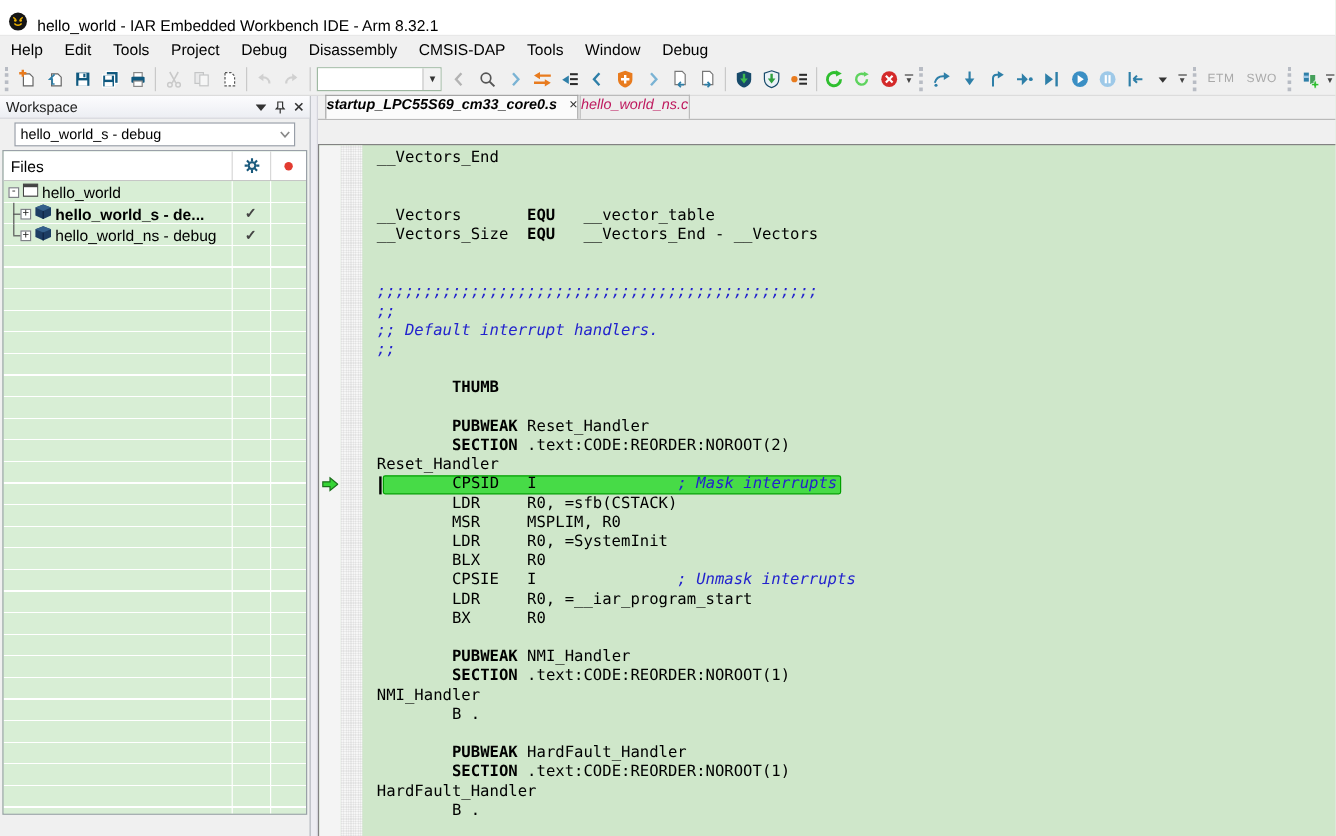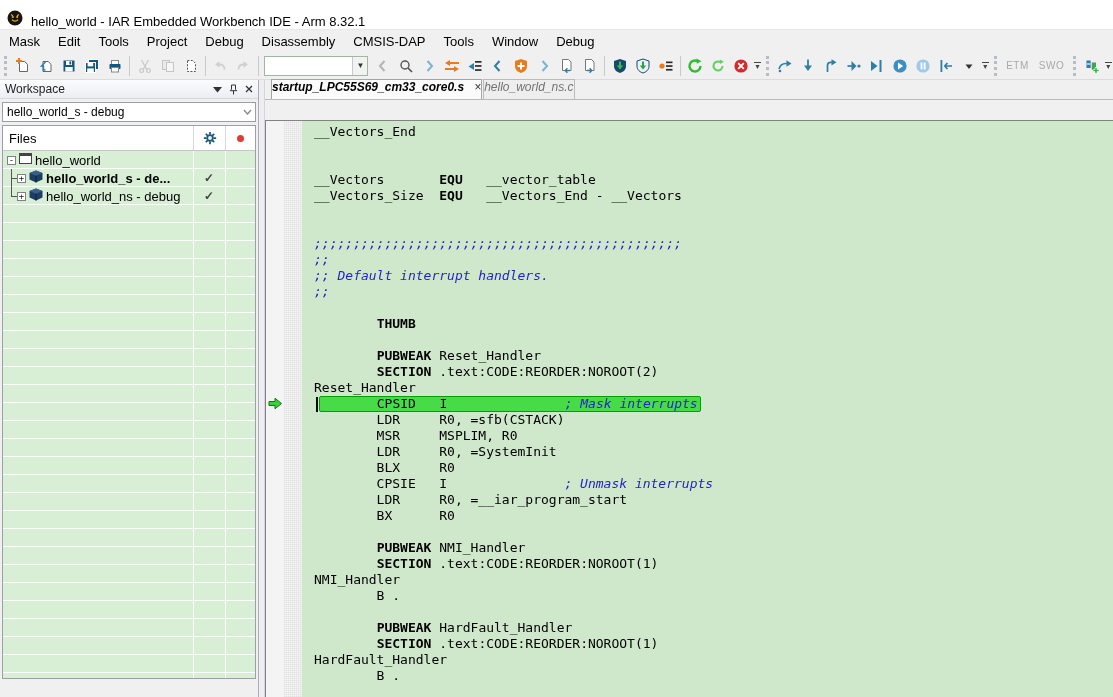--- a/index.html
+++ b/index.html
@@ -29,21 +29,21 @@
   .tb-ovf .tri { font-size:8px; line-height:6px; }
 
   
   .main { display:flex; height:617px; }
 
   
   .workspace { width:259px; flex:0 0 259px; display:flex; flex-direction:column; background:#f0f0f0; border-right:1px solid #a9adb5; }
   .ws-header { height:19px; display:flex; align-items:center; padding:0 5px; background:linear-gradient(#fcfcfe,#eceef3); border-bottom:1px solid #d6d8de; font-size:12px; }
   .ws-title { flex:1; color:#222; }
   .ws-hicon { margin-left:7px; display:flex; align-items:center; color:#333; font-size:11px; }
-  .ws-combo { margin:3px 2px; height:20px; background:#fff; border:1px solid #999fa8; display:flex; align-items:center; font-size:12px; padding-left:4px; }
+  .ws-combo { margin:3px 12px; height:20px; background:#fff; border:1px solid #999fa8; display:flex; align-items:center; font-size:12px; padding-left:4px; }
   .ws-combo .lbl { flex:1; }
   .ws-combo .chev { width:16px; color:#888; font-size:9px; text-align:center; }
   .ws-filesbox { flex:1; margin:0 2px 18px 2px; border:1px solid #9aa0a8; display:flex; flex-direction:column; background:#d8eed5; position:relative; overflow:hidden; }
   .files-header { height:25px; background:#fff; border-bottom:1px solid #c6c6c6; display:flex; align-items:center; font-size:13px; flex:0 0 25px; }
   .fh-name { flex:1; padding-left:6px; }
   .fh-c2 { width:32px; border-left:1px solid #d8d8d8; align-self:stretch; display:flex; align-items:center; justify-content:center; }
   .fh-c3 { width:30px; border-left:1px solid #d8d8d8; align-self:stretch; display:flex; align-items:center; justify-content:center; }
   .dot-red { width:7px; height:7px; border-radius:50%; background:#e23b30; }
   .tree { flex:1; position:relative; background:repeating-linear-gradient(#d8eed5 0px, #d8eed5 17px, #ffffff 17px, #ffffff 18px); }
   .vline { position:absolute; top:0; bottom:0; width:1px; background:#fff; }
@@ -58,21 +58,21 @@
   .chk { position:absolute; left:190px; width:32px; text-align:center; color:#444; font-weight:bold; font-size:12px; }
 
   
   .splitter { width:6px; flex:0 0 6px; background:#ededf2; border-right:1px solid #d4d4dc; }
 
   
   .editor { flex:1; display:flex; flex-direction:column; min-width:0; }
   .tabstrip { height:20px; flex:0 0 20px; display:flex; align-items:flex-end; padding-left:6px; background:#f0f0f0; border-bottom:1px solid #b9b9b9; }
   .tab { height:20px; display:flex; padding:0 0; font-size:12px; border:1px solid #a5a5a5; border-bottom:none; margin-right:1px;font-style:italic; }
   .tab.active { background:#fbfbfb; font-weight:bold; }
-  .tab.inactive { background:#eeeeee; color:#737373; border-color:#bbb;margin-top:36px; }
+  .tab.inactive { background:#eeeeee; color:#be185d; border-color:#bbb;margin-top:36px; }
   .tab-close { margin-left:10px; font-weight:normal; font-size:12px; color:#333; }
   .editor-gap { height:20px; flex:0 0 20px; background:#f0f0f0; }
   .frame { flex:1; border-top:1px solid #828282; border-left:1px solid #828282; display:flex; position:relative; background:#cfe7ca; overflow:hidden; }
   .gutter-bp { width:18px; flex:0 0 18px; background:#f4f4f4; }
   .gutter-fold { width:18px; flex:0 0 18px; background-color:#f6f6f6;
      background-image:repeating-linear-gradient(0deg, rgba(0,0,0,.045) 0 1px, transparent 1px 2px),
                       repeating-linear-gradient(90deg, rgba(0,0,0,.045) 0 1px, transparent 1px 2px); }
   .code { flex:1; padding:3px 0 0 12px; font-family:"DejaVu Sans Mono", monospace; font-size:13px; line-height:16px; white-space:pre; }
   .line { height:16px; white-space:pre; }
   .kw { font-weight:bold; }
@@ -90,21 +90,21 @@
         <circle cx="8" cy="8" r="7.5" fill="#151515"></circle>
         <path d="M4 4.5 6 5.8M12 4.5 10 5.8" stroke="#f0b400" stroke-width="1.1"></path>
         <circle cx="5.8" cy="7" r="1.1" fill="#f0b400"></circle>
         <circle cx="10.2" cy="7" r="1.1" fill="#f0b400"></circle>
         <path d="M5 9.6c1.6 2 4.4 2 6 0" stroke="#f0b400" stroke-width="1.2" fill="none"></path>
       </svg></span>
   <span class="ttl">hello_world - IAR Embedded Workbench IDE - Arm 8.32.1</span>
 </div>
 
 <div class="menubar">
-    <span class="menu-item">Mask</span>
+    <span class="menu-item">Help</span>
     <span class="menu-item">Edit</span>
     <span class="menu-item">Tools</span>
     <span class="menu-item">Project</span>
     <span class="menu-item">Debug</span>
     <span class="menu-item">Disassembly</span>
     <span class="menu-item">CMSIS-DAP</span>
     <span class="menu-item">Tools</span>
     <span class="menu-item">Window</span>
     <span class="menu-item">Debug</span>
   </div>

